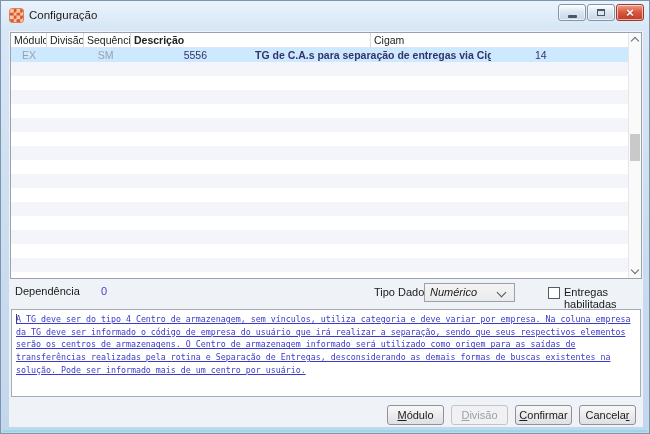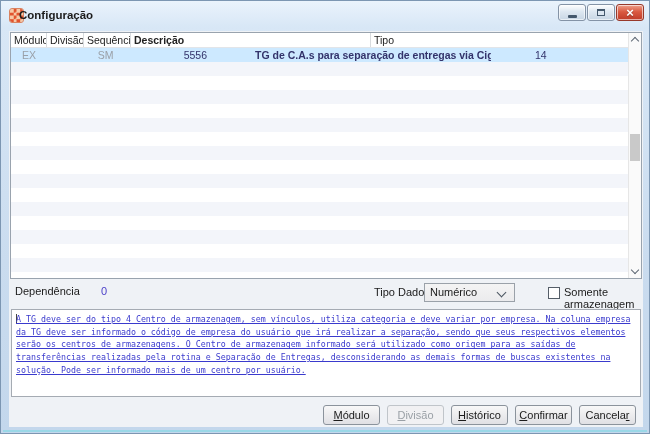--- a/index.html
+++ b/index.html
@@ -10,21 +10,21 @@
   }
   .window{position:absolute;inset:0;box-sizing:border-box;border:1px solid #7c96b2;
     background:linear-gradient(#eaf3fc 0,#d8e7f6 26px,#cadcef 60%,#c3d7ec 100%);}
   .window::after{content:'';position:absolute;left:2px;right:2px;bottom:1px;height:2px;background:#93d8e6;opacity:.85;}
 
   
   .titlebar{position:absolute;left:0;top:0;right:0;height:30px;}
   .app-icon{position:absolute;left:9px;top:8px;width:13px;height:13px;border-radius:2px;
     background:conic-gradient(#e2532e 25%,#f6c9a6 0 50%,#e2532e 0 75%,#f6c9a6 0);
     background-size:6.5px 6.5px;outline:1px solid #d9825f;}
-  .title{position:absolute;left:18px;top:8px;font-size:11.5px;font-weight:bold;color:#1c1c1c;}
+  .title{position:absolute;left:28px;top:8px;font-size:11.5px;font-weight:normal;color:#1c1c1c;}
   .win-controls{position:absolute;right:5px;top:3px;display:flex;gap:1px;}
   .winbtn{width:28px;height:17px;box-sizing:border-box;border:1px solid #8493a6;border-radius:3px;
     background:linear-gradient(#fefefe,#dde7f1 45%,#c8d6e4);display:flex;align-items:center;justify-content:center;
     box-shadow:inset 0 0 0 1px rgba(255,255,255,.6);}
   .winbtn.close{border-color:#97392b;background:linear-gradient(#efa18d,#da5a41 45%,#bf3b28);}
   .glyph-min{width:9px;height:3px;background:#44586c;border-radius:1px;margin-top:7px;}
   .glyph-max{width:8px;height:7px;box-sizing:border-box;border:1px solid #44586c;border-top-width:2px;background:#dce6f0;}
   .glyph-close{font-size:13px;font-weight:bold;color:#fff;line-height:15px;text-shadow:0 1px 1px rgba(0,0,0,.3);}
 
   
@@ -55,21 +55,21 @@
   .chev-down{width:5px;height:5px;border-right:1.5px solid #5e6874;border-bottom:1.5px solid #5e6874;transform:rotate(45deg);margin-top:3px;}
   .thumb{position:absolute;left:1px;top:101px;width:10px;height:27px;background:#c9c9c9;}
 
   
   .label{position:absolute;font-size:11px;color:#1a1a1a;}
   .dep-label{left:6px;top:254px;}
   .dep-value{left:92px;top:254px;color:#4a3fc8;}
   .tipo-label{left:365px;top:255px;}
   .combo{position:absolute;left:415px;top:252px;width:91px;height:19px;box-sizing:border-box;
     border:1px solid #9aa1a9;background:linear-gradient(#f4f4f4,#ebebed);}
-  .combo-value{position:absolute;left:5px;top:2px;font-size:11px;color:#1a1a1a;}
+  .combo-value{position:absolute;left:5px;top:2px;font-size:11px;color:#1a1a1a;font-style:italic;}
   .combo-chev{position:absolute;right:9px;top:5px;width:6px;height:6px;
     border-right:1.5px solid #4a5560;border-bottom:1.5px solid #4a5560;transform:rotate(45deg);}
   .checkbox{position:absolute;left:539px;top:256px;width:12px;height:12px;box-sizing:border-box;
     border:1px solid #555e68;background:#fff;}
   .chk-label{left:555px;top:255px;}
 
   
   .memo{position:absolute;left:2px;top:278px;width:630px;height:88px;box-sizing:border-box;
     border:1px solid #a5abb3;background:#fff;}
   .memo-text{position:absolute;left:4px;right:4px;top:3px;bottom:2px;
@@ -107,21 +107,21 @@
   </div>
 
   <div class="client">
 
     <div class="grid">
       <div class="grid-header" id="grid-header">
           <div class="hcell c0">Módulo</div>
           <div class="hcell c1">Divisão</div>
           <div class="hcell c2">Sequência</div>
           <div class="hcell c3">Descrição</div>
-          <div class="hcell c4">Tipo</div>
+          <div class="hcell c4">Cigam</div>
         </div>
       <div class="grid-body" id="grid-body">
           <div class="grow">
             <div class="gcell c0">EX</div>
             <div class="gcell c1">SM</div>
             <div class="gcell c2">5556</div>
             <div class="gcell c3">TG de C.A.s para separação de entregas via Cigam Coletor</div>
             <div class="gcell c4">14</div>
           </div>
         <div class="filler"></div>
@@ -140,33 +140,32 @@
     <span class="label dep-label">Dependência</span>
     <span class="label dep-value">0</span>
 
     <span class="label tipo-label">Tipo Dado</span>
     <div class="combo">
       <span class="combo-value">Numérico</span>
       <span class="combo-chev"></span>
     </div>
 
     <span class="checkbox"></span>
-    <span class="label chk-label">Somente armazenagem</span>
+    <span class="label chk-label">Entregas habilitadas</span>
 
     <div class="memo">
       <div class="caret"></div>
       <div class="memo-text">A TG deve ser do tipo 4 Centro de armazenagem, sem vínculos, utiliza categoria e deve variar por empresa. Na coluna empresa
 da TG deve ser informado o código de empresa do usuário que irá realizar a separação, sendo que seus respectivos elementos
 serão os centros de armazenagens. O Centro de armazenagem informado será utilizado como origem para as saídas de
 transferências realizadas pela rotina e Separação de Entregas, desconsiderando as demais formas de buscas existentes na
 solução. Pode ser informado mais de um centro por usuário.</div>
     </div>
 
     <div class="button-row" id="button-row">
         <button class="btn"><span class="ul">M</span>ódulo</button>
         <button class="btn disabled"><span class="ul">D</span>ivisão</button>
-        <button class="btn"><span class="ul">H</span>istórico</button>
         <button class="btn"><span class="ul">C</span>onfirmar</button>
         <button class="btn">Cancela<span class="ul">r</span></button>
       </div>
 
   </div>
 </div>
 
 </body></html>

